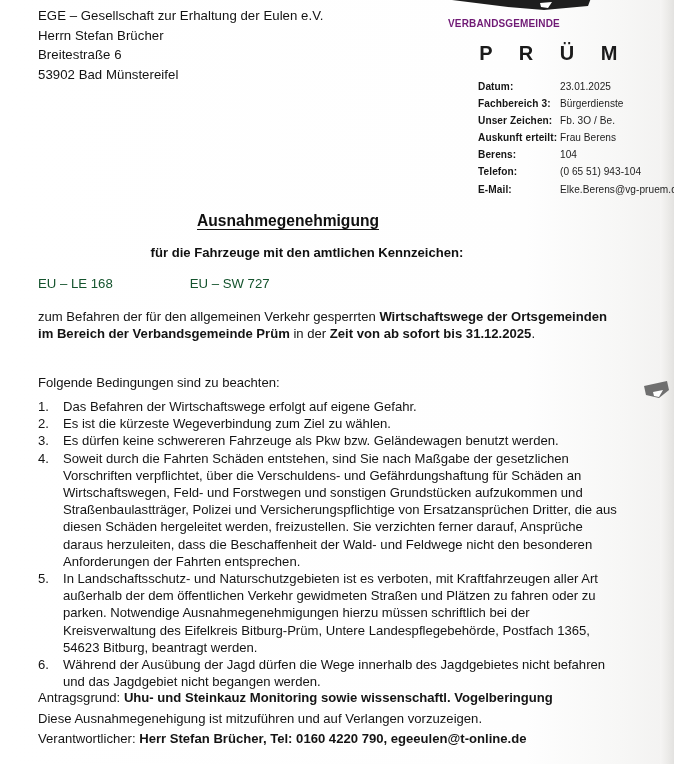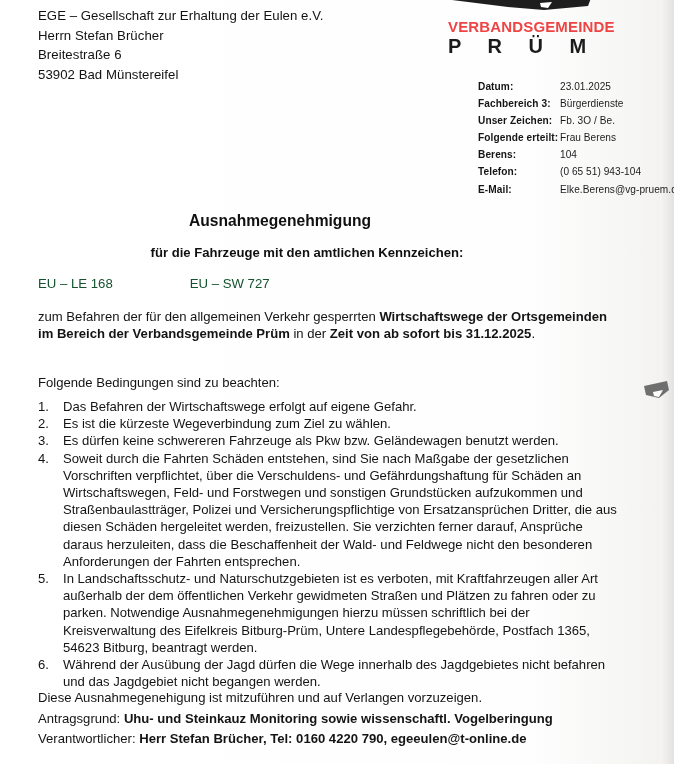--- a/index.html
+++ b/index.html
@@ -53,34 +53,35 @@
     top: -6px;
     width: 180px;
   }
   .logo-mark {
     width: 148px;
     height: 22px;
     overflow: hidden;
   }
   .logo-mark svg { display: block; }
   .logo-name {
-    font-size: 15px;
+    font-size: 10px;
     font-weight: bold;
     letter-spacing: .15px;
-    color: #ef4444;
+    color: #701a75;
     margin-top: 2px;
     white-space: pre;
   }
   .logo-city {
     font-size: 20px;
     font-weight: bold;
     letter-spacing: 10.5px;
     color: #1b1b1b;
-    margin-top: 0;
-    white-space: pre;
+    margin-top: 13px;
+    white-space: pre;
+    text-align: right;
   }
 
   
   .meta {
     position: absolute;
     left: 443px;
     top: 78px;
     font-size: 10.1px;
     line-height: 17.1px;
   }
@@ -94,26 +95,27 @@
   }
   .meta-value {
     color: #1c1c1c;
     white-space: pre;
     letter-spacing: .05px;
   }
 
   
   .doc-title {
     position: absolute;
-    left: 0;
+    left: 8px;
     top: 212px;
     width: 560px;
     text-align: center;
     font-size: 15.6px;
     font-weight: bold;
+    text-decoration: underline;
     text-underline-offset: 3px;
     color: #101010;
   }
   .doc-subtitle {
     position: absolute;
     left: 0;
     top: 245px;
     width: 566px;
     text-align: center;
     font-size: 13.1px;
@@ -218,21 +220,21 @@
     </div>
     <div class="meta-row">
       <span class="meta-label">Fachbereich 3:</span>
       <span class="meta-value">Bürgerdienste</span>
     </div>
     <div class="meta-row">
       <span class="meta-label">Unser Zeichen:</span>
       <span class="meta-value">Fb. 3O / Be.</span>
     </div>
     <div class="meta-row">
-      <span class="meta-label">Folgende erteilt:</span>
+      <span class="meta-label">Auskunft erteilt:</span>
       <span class="meta-value">Frau Berens</span>
     </div>
     <div class="meta-row">
       <span class="meta-label">Berens:</span>
       <span class="meta-value">104</span>
     </div>
     <div class="meta-row">
       <span class="meta-label">Telefon:</span>
       <span class="meta-value">(0 65 51) 943-104</span>
     </div>
@@ -277,24 +279,24 @@
       <span class="cond-num">5.</span>
       <span class="cond-text">In Landschaftsschutz- und Naturschutzgebieten ist es verboten, mit Kraftfahrzeugen aller Art außerhalb der dem öffentlichen Verkehr gewidmeten Straßen und Plätzen zu fahren oder zu parken. Notwendige Ausnahmegenehmigungen hierzu müssen schriftlich bei der Kreisverwaltung des Eifelkreis Bitburg-Prüm, Untere Landespflegebehörde, Postfach 1365, 54623 Bitburg, beantragt werden.</span>
     </div>
     <div class="cond-item">
       <span class="cond-num">6.</span>
       <span class="cond-text">Während der Ausübung der Jagd dürfen die Wege innerhalb des Jagdgebietes nicht befahren und das Jagdgebiet nicht begangen werden.</span>
     </div>
   </div>
 
   <div class="footer">
-    <div>Diese Ausnahmegenehigung ist mitzuführen und auf Verlangen vorzuzeigen.</div>
     <div>
       <span>Antragsgrund: </span><b>Uhu- und Steinkauz Monitoring sowie wissenschaftl. Vogelberingung</b>
     </div>
+    <div>Diese Ausnahmegenehigung ist mitzuführen und auf Verlangen vorzuzeigen.</div>
     <div>
       <span>Verantwortlicher: </span><b>Herr Stefan Brücher, Tel: 0160 4220 790, egeeulen@t-online.de</b>
     </div>
   </div>
 
   <div class="smudge">
     <svg width="30" height="26" viewBox="0 0 30 26">
       <path d="M3 8 L26 3 L28 12 L18 20 L5 17 Z" fill="#6f6f6f"></path>
       <path d="M12 14 L22 12 L18 19 L13 18 Z" fill="#ffffff"></path>
     </svg>

